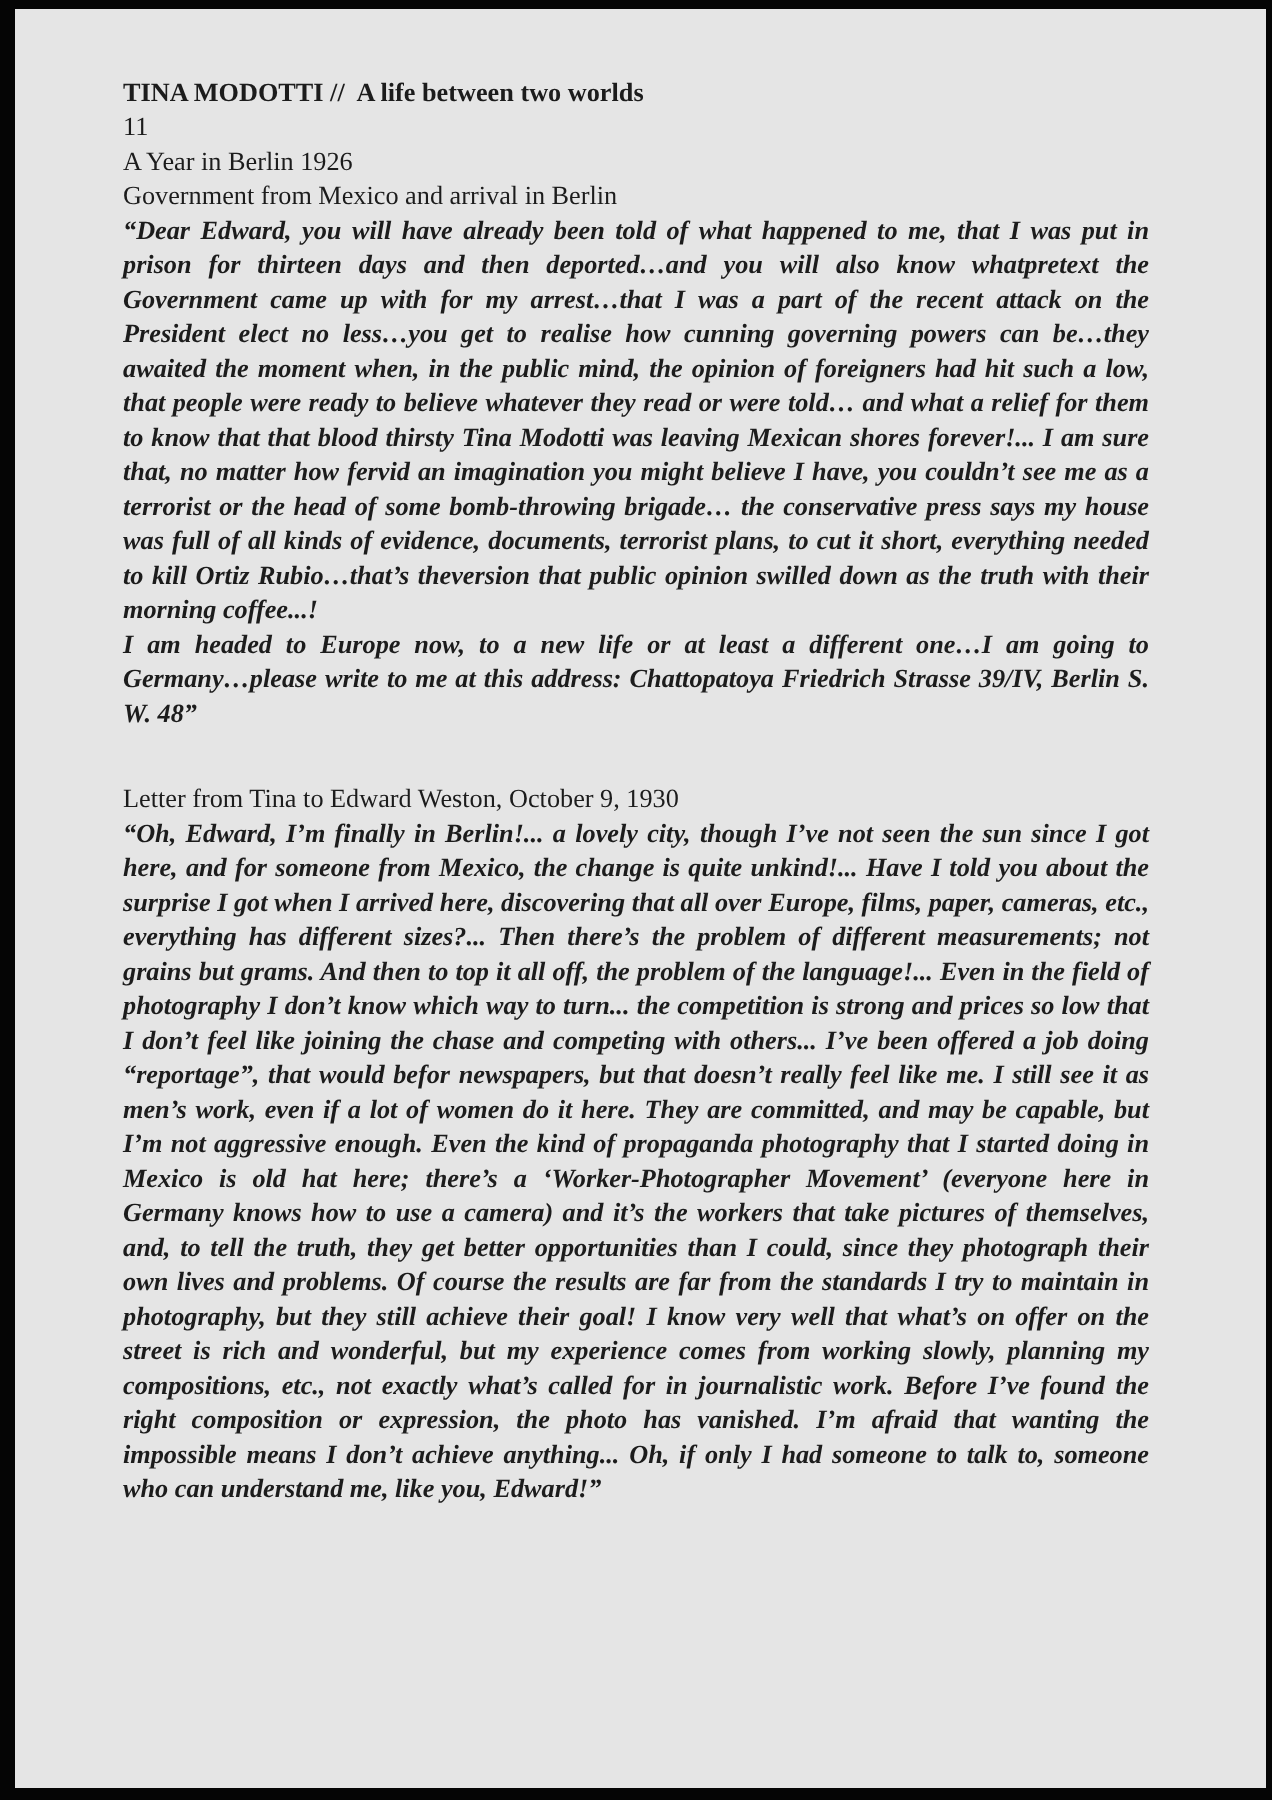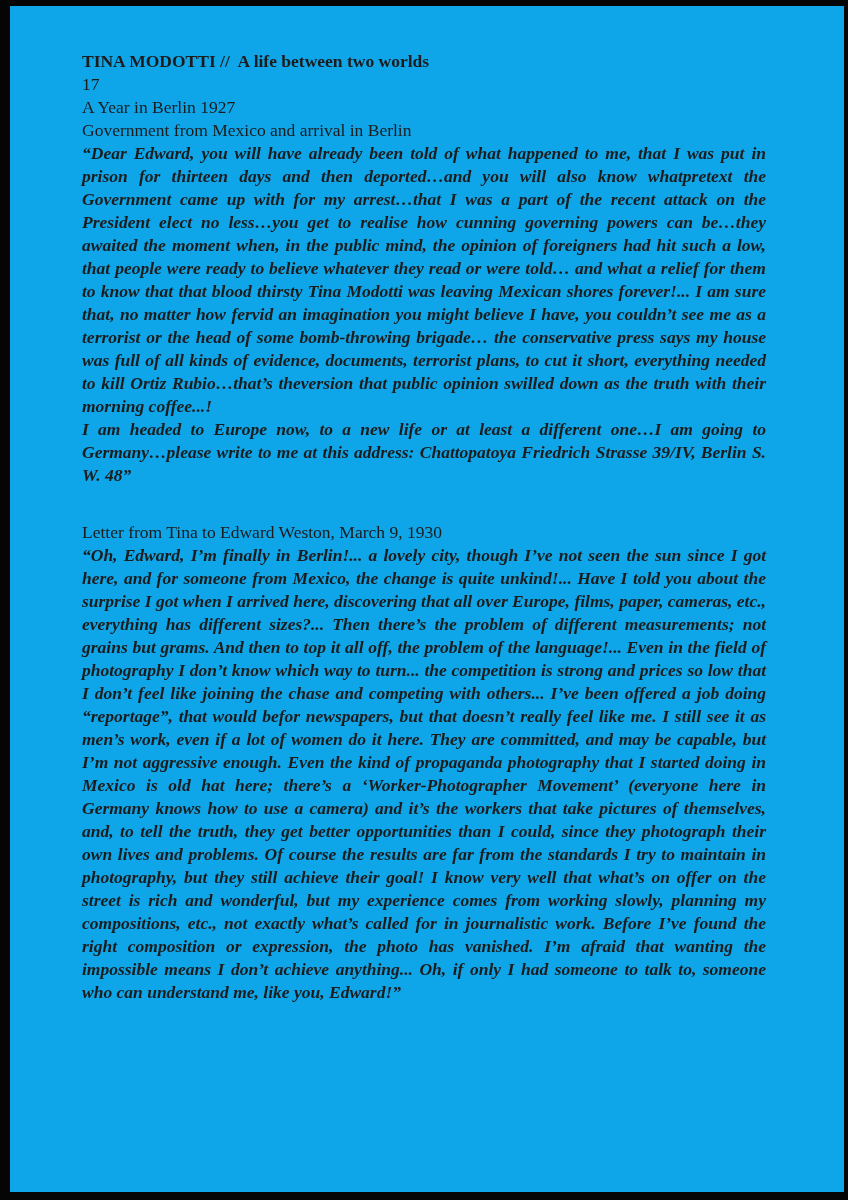--- a/index.html
+++ b/index.html
@@ -13,21 +13,21 @@
     height: 1200px;
     background: #050505;
     overflow: hidden;
   }
   .page {
     position: absolute;
     top: 6px;
     left: 10px;
     right: 4px;
     bottom: 8px;
-    background: #0ea5e9;
+    background: #e5e5e5;
   }
   .content {
     padding: 44px 78px 0 72px;
     font-family: "Liberation Serif", serif;
     font-size: 17.5px;
     line-height: 23px;
     color: #1c1c1c;
     text-align: justify;
   }
   .content p, .content h1 {
@@ -53,30 +53,30 @@
 </style>
 </head>
 <body>
 
 <div class="scan">
   <div class="page">
     <div class="content">
 
       <h1 class="doc-title">TINA MODOTTI //  A life between two worlds</h1>
 
-      <p class="plain">17</p>
+      <p class="plain">11</p>
 
-      <p class="plain">A Year in Berlin 1927</p>
+      <p class="plain">A Year in Berlin 1926</p>
 
       <p class="plain">Government from Mexico and arrival in Berlin</p>
 
 
       <p class="it">“Dear Edward, you will have already been told of what happened to me, that I was put in prison for thirteen days and then deported…and you will also know whatpretext the Government came up with for my arrest…that I was a part of the recent attack on the President elect no less…you get to realise how cunning governing powers can be…they awaited the moment when, in the public mind, the opinion of foreigners had hit such a low, that people were ready to believe whatever they read or were told… and what a relief for them to know that that blood thirsty Tina Modotti was leaving Mexican shores forever!... I am sure that, no matter how fervid an imagination you might believe I have, you couldn’t see me as a terrorist or the head of some bomb-throwing brigade… the conservative press says my house was full of all kinds of evidence, documents, terrorist plans, to cut it short, everything needed to kill Ortiz Rubio…that’s theversion that public opinion swilled down as the truth with their morning coffee...!</p>
 
       <p class="it">I am headed to Europe now, to a new life or at least a different one…I am going to Germany…please write to me at this address: Chattopatoya Friedrich Strasse 39/IV, Berlin S. W. 48”</p>
 
-      <p class="plain section-gap">Letter from Tina to Edward Weston, March 9, 1930</p>
+      <p class="plain section-gap">Letter from Tina to Edward Weston, October 9, 1930</p>
 
       <p class="it">“Oh, Edward, I’m finally in Berlin!... a lovely city, though I’ve not seen the sun since I got here, and for someone from Mexico, the change is quite unkind!... Have I told you about the surprise I got when I arrived here, discovering that all over Europe, films, paper, cameras, etc., everything has different sizes?... Then there’s the problem of different measurements; not grains but grams. And then to top it all off, the problem of the language!... Even in the field of photography I don’t know which way to turn... the competition is strong and prices so low that I don’t feel like joining the chase and competing with others... I’ve been offered a job doing “reportage”, that would befor newspapers, but that doesn’t really feel like me. I still see it as men’s work, even if a lot of women do it here. They are committed, and may be capable, but I’m not aggressive enough. Even the kind of propaganda photography that I started doing in Mexico is old hat here; there’s a ‘Worker-Photographer Movement’ (everyone here in Germany knows how to use a camera) and it’s the workers that take pictures of themselves, and, to tell the truth, they get better opportunities than I could, since they photograph their own lives and problems. Of course the results are far from the standards I try to maintain in photography, but they still achieve their goal! I know very well that what’s on offer on the street is rich and wonderful, but my experience comes from working slowly, planning my compositions, etc., not exactly what’s called for in journalistic work. Before I’ve found the right composition or expression, the photo has vanished. I’m afraid that wanting the impossible means I don’t achieve anything... Oh, if only I had someone to talk to, someone who can understand me, like you, Edward!”</p>
 
     </div>
   </div>
 </div>
 
 </body></html>

